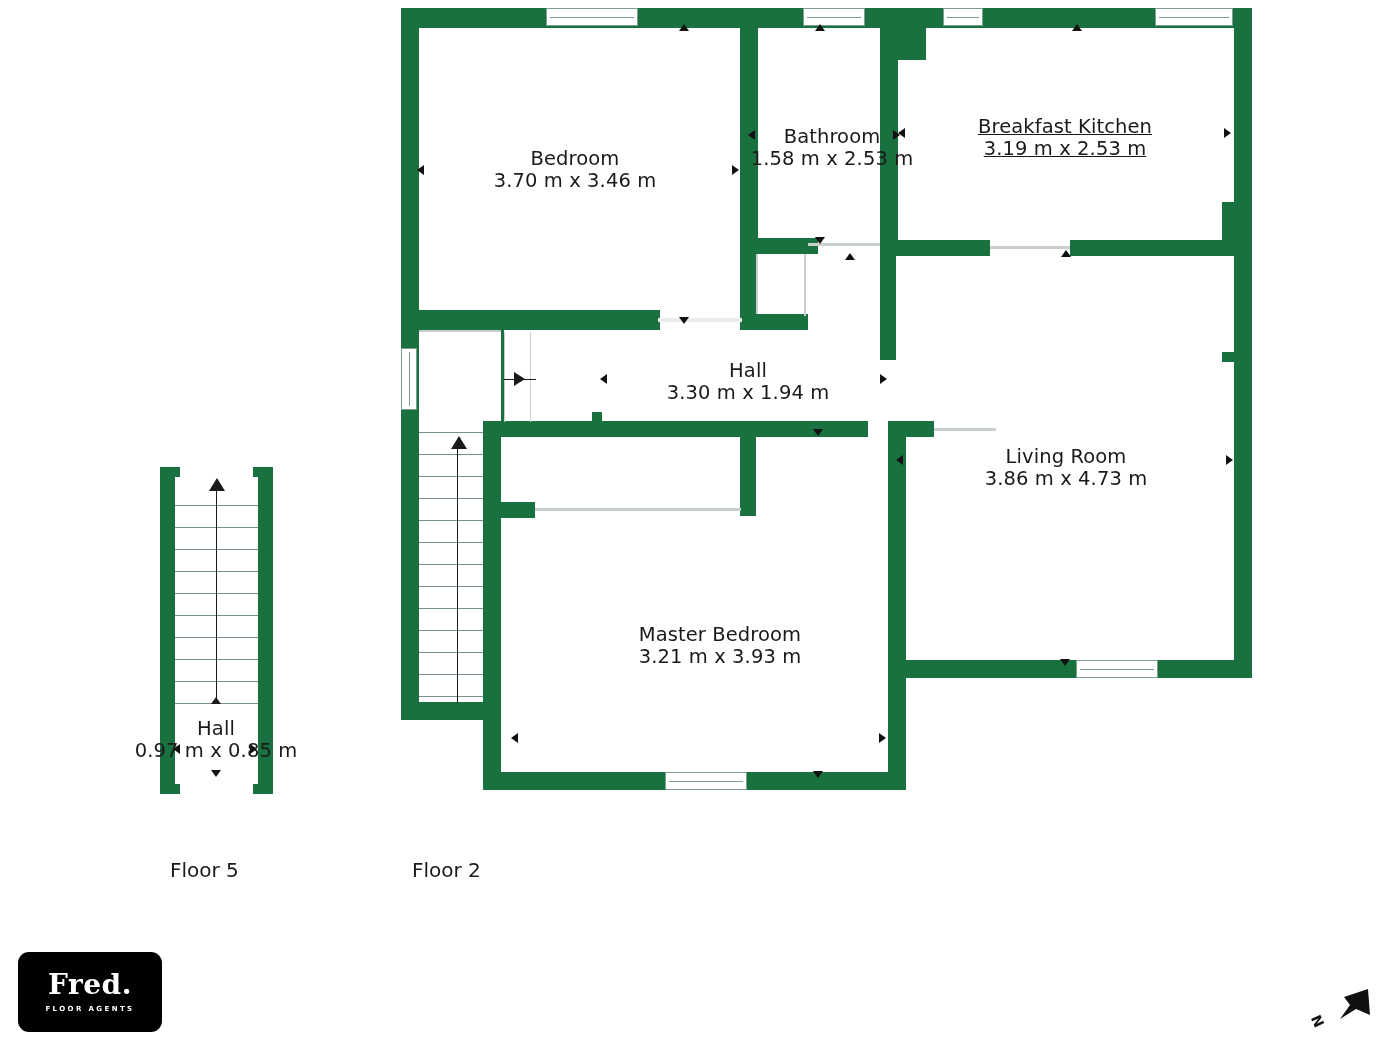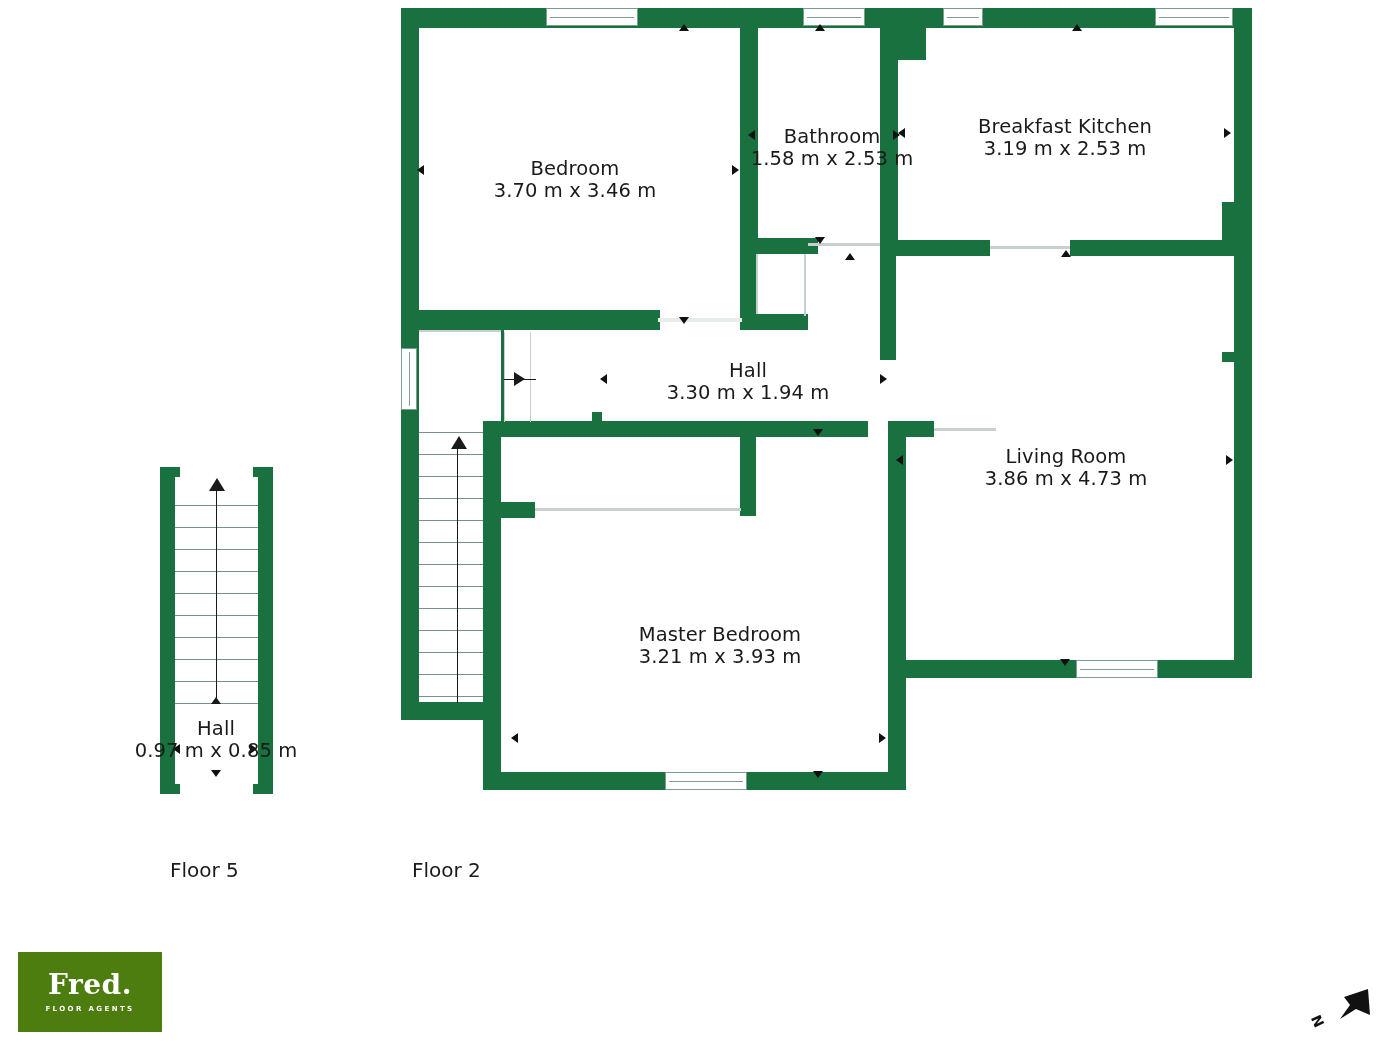--- a/index.html
+++ b/index.html
@@ -150,25 +150,26 @@
     display: block;
   }
 
   
   #logo {
     position: absolute;
     left: 18px;
     top: 952px;
     width: 144px;
     height: 80px;
-    background: #4d7c0f;
+    background: #000000;
     display: flex;
     flex-direction: column;
     align-items: center;
     justify-content: center;
+    border-radius: 11px;
   }
   #logo .logo-word {
     font-family: "DejaVu Serif", "Liberation Serif", serif;
     font-weight: bold;
     font-size: 28px;
     color: #ffffff;
     line-height: 1;
     letter-spacing: 0.5px;
   }
   #logo .logo-sub {
@@ -329,31 +330,31 @@
     <div class="marker up" style="left:845px; top:253px;"></div>
 
     <div class="marker left" style="left:896px; top:455px;"></div>
     <div class="marker right" style="left:1226px; top:455px;"></div>
     <div class="marker down" style="left:1060px; top:659px;"></div>
 
     <div class="marker left" style="left:511px; top:733px;"></div>
     <div class="marker right" style="left:879px; top:733px;"></div>
     <div class="marker down" style="left:813px; top:771px;"></div>
 
-    <div class="room-label" style="left:455px; top:158px; width:240px;">
+    <div class="room-label" style="left:455px; top:148px; width:240px;">
       <span class="rl-name">Bedroom</span>
       <span class="rl-dims">3.70 m x 3.46 m</span>
     </div>
 
     <div class="room-label" style="left:712px; top:126px; width:240px;">
       <span class="rl-name">Bathroom</span>
       <span class="rl-dims">1.58 m x 2.53 m</span>
     </div>
 
-    <div class="room-label" style="left:945px; top:116px; width:240px;">
+    <div class="room-label" style="left:945px; top:116px; width:240px;text-decoration:underline;">
       <span class="rl-name">Breakfast Kitchen</span>
       <span class="rl-dims">3.19 m x 2.53 m</span>
     </div>
 
     <div class="room-label" style="left:628px; top:360px; width:240px;">
       <span class="rl-name">Hall</span>
       <span class="rl-dims">3.30 m x 1.94 m</span>
     </div>
 
     <div class="room-label" style="left:946px; top:446px; width:240px;">

